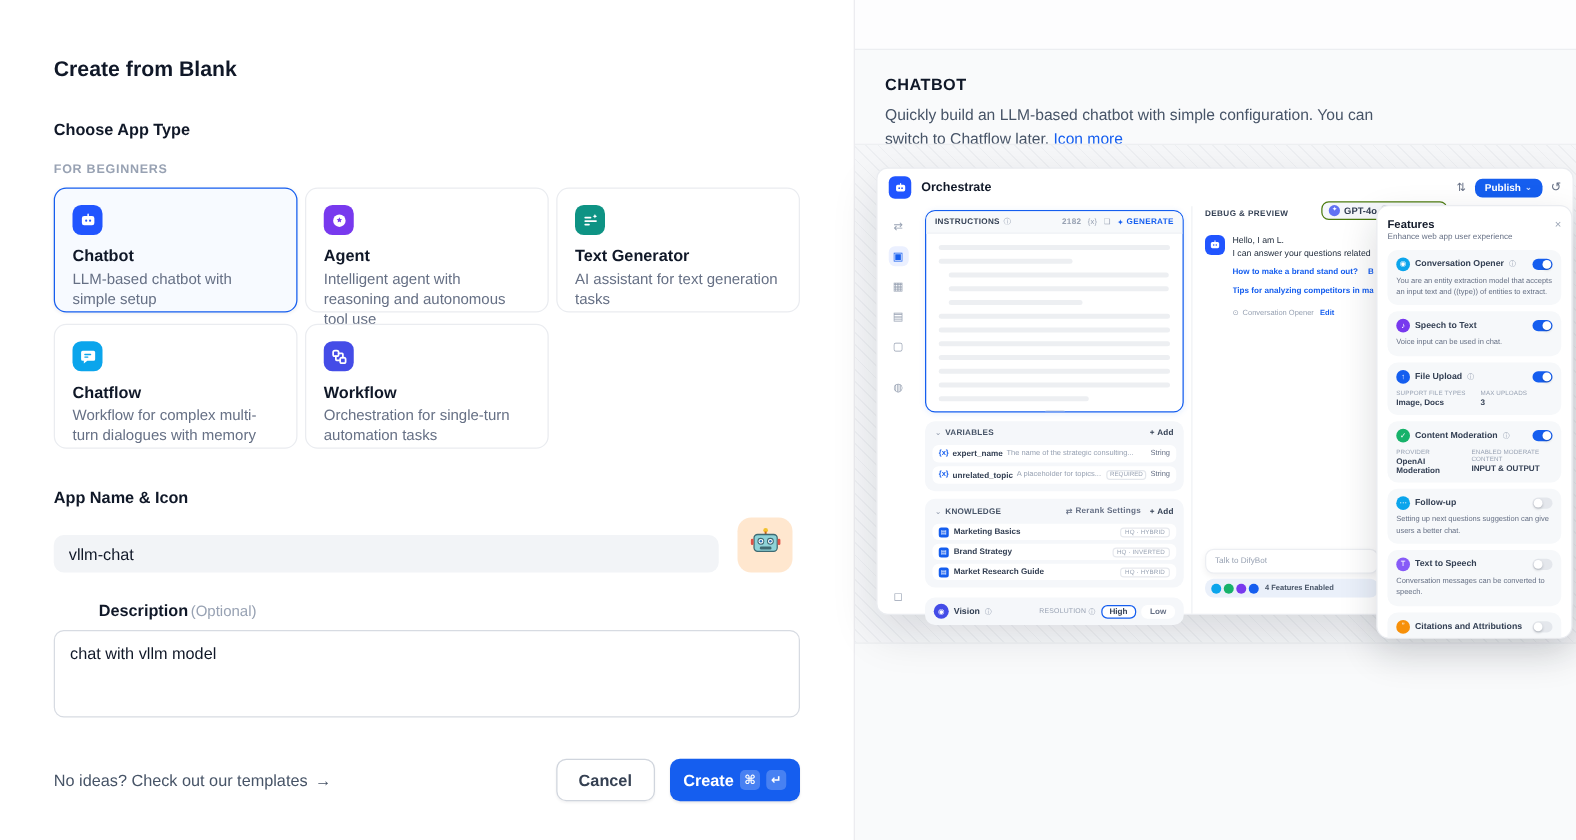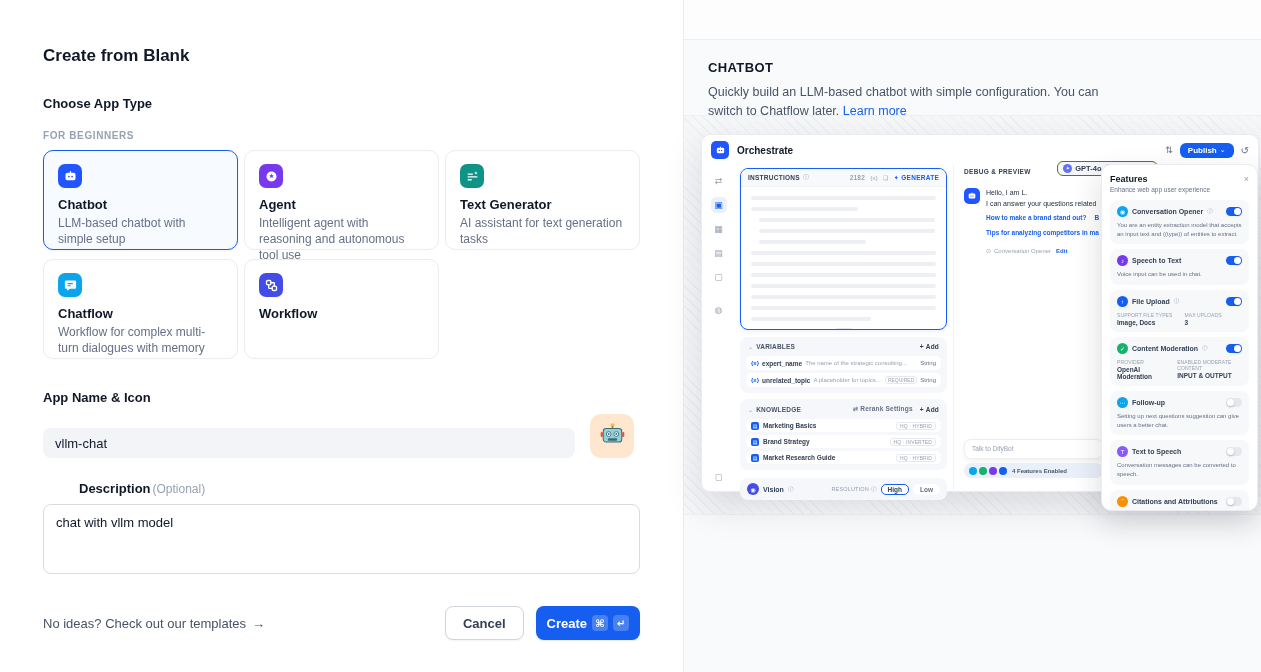--- a/index.html
+++ b/index.html
@@ -239,20 +239,21 @@
           <svg viewBox="0 0 24 24">
               <g fill="none" stroke="#fff" stroke-width="2.2" stroke-linecap="round">
                 <rect x="4" y="4" width="7" height="7" rx="2.2"></rect>
                 <rect x="13" y="13" width="7" height="7" rx="2.2"></rect>
                 <path d="M11 7.5h4.5a1 1 0 0 1 1 1V13"></path>
                 <path d="M13 16.5H8.5a1 1 0 0 1-1-1V11"></path>
               </g>
             </svg>
         </div>
         <div class="card-name">Workflow</div>
+        <div class="card-desc">Orchestration for single-turn automation tasks</div>
       </div>
     </div>
 
     <div class="field-label">App Name &amp; Icon</div>
     <div class="name-row">
       <input class="app-name-input" type="text" value="vllm-chat" style="">
       <div class="app-icon-box">
         <span>
           <svg width="27" height="27" viewBox="0 0 32 32">
             <circle cx="16" cy="5" r="2.2" fill="#f2c22e"></circle>
@@ -290,21 +291,21 @@
       </div>
     </div>
   </section>
 
   <section class="right-pane">
     <div class="right-topstrip"></div>
     <div class="right-header">
       <div class="right-heading">CHATBOT</div>
       <div class="right-desc">
         <span>Quickly build an LLM-based chatbot with simple configuration. You can switch to Chatflow later.</span>
-        <a class="learn-more">Learn more</a>
+        <a class="learn-more">Icon more</a>
       </div>
     </div>
 
     <div class="preview-zone">
 
       <div class="pcard">
         <div class="pc-topbar">
           <span class="pc-appicon">
             <svg viewBox="0 0 24 24">
                 <path fill="#fff" d="M12 3a1 1 0 0 1 1 1v2h4a3 3 0 0 1 3 3v6a3 3 0 0 1-3 3H7a3 3 0 0 1-3-3V9a3 3 0 0 1 3-3h4V4a1 1 0 0 1 1-1z"></path>

